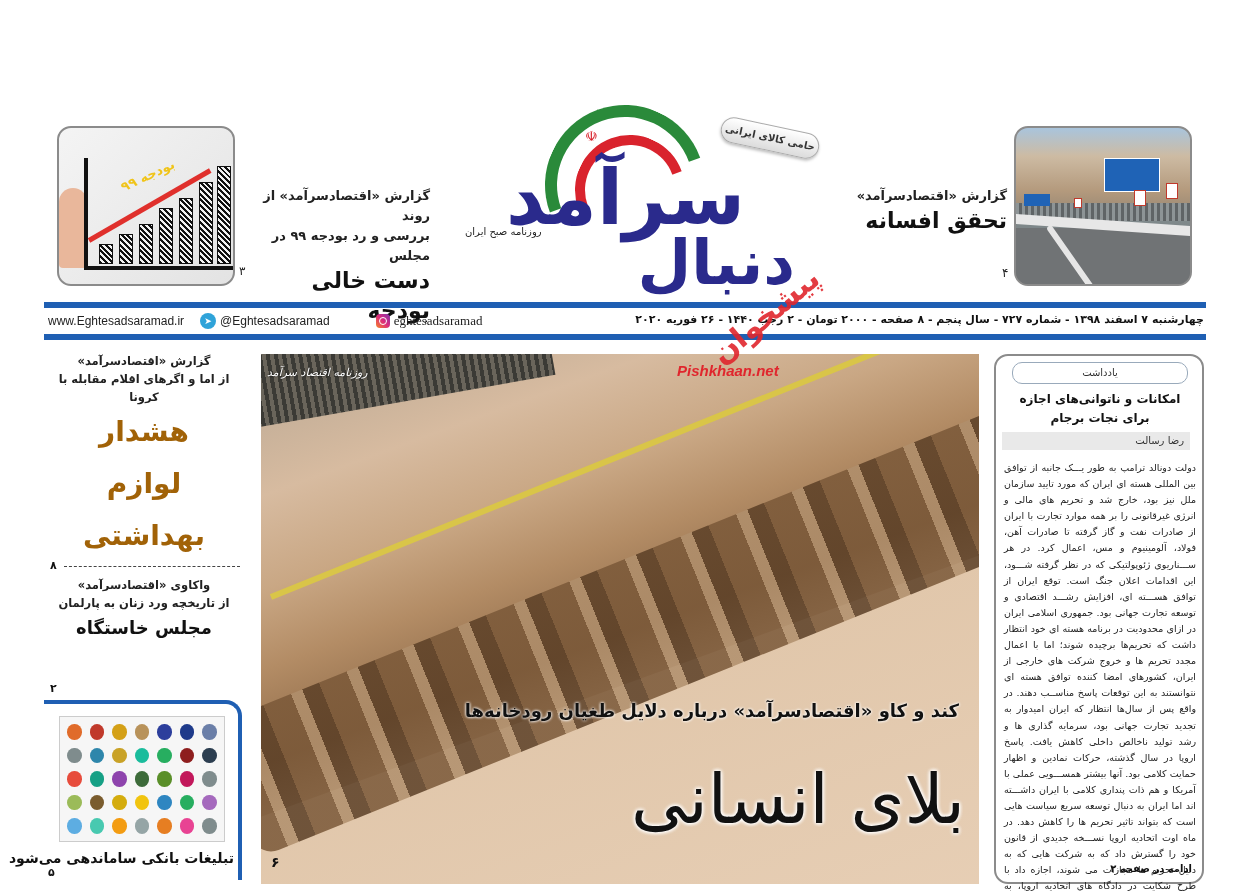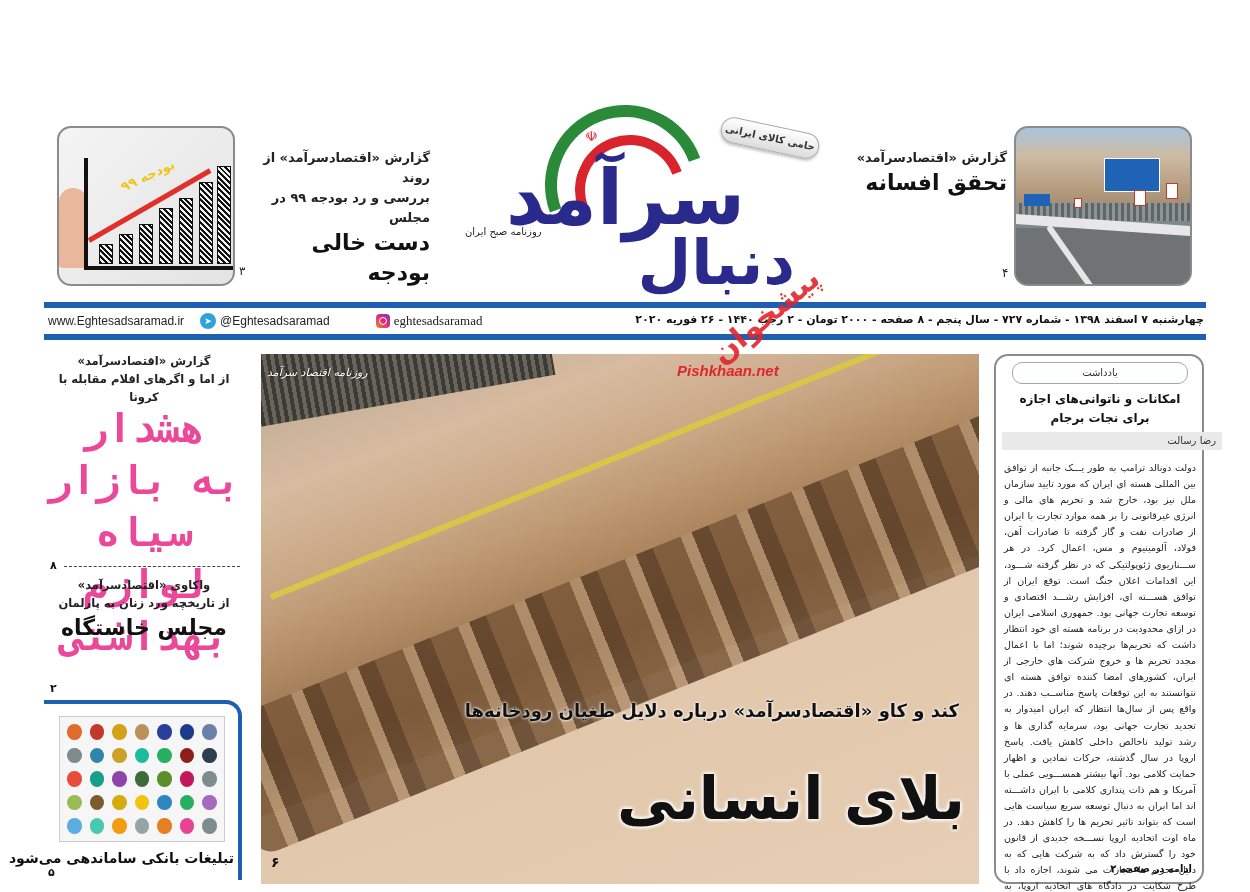--- a/index.html
+++ b/index.html
@@ -3,21 +3,21 @@
 <meta charset="utf-8">
 <style>
   * { box-sizing: border-box; margin: 0; padding: 0; }
   html, body { width: 1250px; height: 892px; background: #ffffff; overflow: hidden; }
   body { position: relative; font-family: "DejaVu Sans", sans-serif; color: #111; }
 
   
   .teaser-img {
     position: absolute; border: 2px solid #8b8b8b; border-radius: 14px; overflow: hidden;
   }
-  .teaser-text { position: absolute; direction: rtl; text-align: right; }
+  .teaser-text { position: absolute; direction: rtl; text-align: right; margin-top: 38px; }
   .kicker { font-size: 13px; font-weight: bold; color: #222; line-height: 20px; }
   .big-head { font-size: 22px; font-weight: bold; color: #111; line-height: 30px; }
   .pg { position: absolute; font-size: 12px; color: #222; }
 
   
   .highway { left: 1014px; top: 126px; width: 178px; height: 160px;
     background: linear-gradient(180deg, #a9c4dc 0%, #cdbba3 18%, #b49a7d 40%, #9d8b76 52%, #808a8c 58%, #6f7274 100%); }
   .highway .rail { position:absolute; left:0; right:0; top:75px; height:18px;
     background: repeating-linear-gradient(90deg,#8d9496 0 3px,#5f6466 3px 6px); }
   .highway .snow { position:absolute; left:0; right:0; top:92px; height:10px; background:#e7e7e7; transform: skewY(4deg); }
@@ -66,37 +66,37 @@
   
   .main-photo { position:absolute; left:261px; top:354px; width:718px; height:530px; overflow:hidden;
     background: linear-gradient(160deg,#b8a793 0%, #d7bba0 18%, #c9a784 30%, #b38c65 40%, #8f6b49 52%, #d9bb9d 62%, #e4cbb1 80%, #dcc3a8 100%); }
   .main-photo .mesh { position:absolute; left:-40px; top:-30px; width:330px; height:80px; background: repeating-linear-gradient(90deg,#3b3a35 0 4px,#6a655b 4px 8px); transform: rotate(-10deg); }
   .main-photo .falls { position:absolute; left:-60px; top:200px; width:900px; height:140px;
     background: repeating-linear-gradient(90deg,#7a5838 0 30px,#b08f6c 30px 42px,#5b3f26 42px 60px); transform: rotate(-22deg); opacity:.85; border-radius: 20px; }
   .main-photo .rail { position:absolute; left:10px; top:240px; width:760px; height:6px; background:#d9c548; transform: rotate(-22deg); transform-origin:left; }
   .main-photo .water { position:absolute; left:-100px; top:330px; width:1000px; height:400px; background: linear-gradient(180deg,#e1c7ab,#e8d0b7); transform: rotate(-20deg); }
   .photo-credit { position:absolute; left:6px; top:12px; font-size:11px; color:#fff; direction: rtl; font-style: italic; text-shadow: 0 0 2px #000; }
   .photo-kicker { position:absolute; right:20px; top:346px; font-size:18px; font-weight:bold; color:#111; direction: rtl; text-shadow: 0 0 3px #fff, 0 0 3px #fff; }
-  .photo-head { position:absolute; right:14px; top:390px; font-size:59px; font-weight:bold; color:#111; direction: rtl; line-height: 110px;
+  .photo-head { position:absolute; right:14px; top:390px; font-size:69px; font-weight:normal; color:#111; direction: rtl; line-height: 110px;
     text-shadow: 0 0 4px #fff, 0 0 4px #fff, 0 0 4px #fff; letter-spacing: -3px; }
   .photo-page { position:absolute; left:10px; bottom:14px; font-size:14px; font-weight:bold; color:#111; }
 
   
   .editorial { position:absolute; left:994px; top:354px; width:210px; height:530px; border:2px solid #8b8b8b; border-radius: 14px; direction: rtl; }
   .ed-tag { position:absolute; left:16px; top:6px; width:176px; height:22px; border:1px solid #9ab; border-radius: 10px; text-align:center; font-size:10px; line-height:20px; color:#333; }
   .ed-title { position:absolute; left:6px; top:34px; width:196px; text-align:center; font-size:12px; font-weight:bold; line-height:19px; color:#111; }
-  .ed-author { position:absolute; left:6px; top:76px; width:220px; height:18px; background:#e9e9e9; font-size:10px; line-height:18px; padding-right:6px; color:#333; }
+  .ed-author { position:absolute; left:6px; top:76px; width:188px; height:18px; background:#e9e9e9; font-size:10px; line-height:18px; padding-right:6px; color:#333; }
   .ed-body { position:absolute; left:8px; top:104px; width:192px; font-size:9.5px; line-height:16.1px; text-align: justify; color:#222; }
   .ed-more { position:absolute; right:10px; bottom:8px; font-size:10px; font-weight:bold; color:#111; }
 
   
   .lcol { position:absolute; left:44px; width:200px; direction: rtl; text-align:center; }
   .lcol .k { font-size:11.5px; font-weight:bold; line-height:18px; color:#222; }
-  .lcol .h1 { font-size:40px; font-weight:bold; line-height:52px; color:#ec4899; letter-spacing:-1px;font-family:Liberation Mono, monospace; }
-  .lcol .h2 { font-size:22px; font-weight:bold; line-height:32px; color:#111; letter-spacing:-1px; }
+  .lcol .h1 { font-size:28px; font-weight:bold; line-height:52px; color:#a16207; letter-spacing:-1px; }
+  .lcol .h2 { font-size:18px; font-weight:bold; line-height:32px; color:#111; letter-spacing:-1px; }
   .dash-sep { position:absolute; left:64px; top:566px; width:176px; border-top:1px dashed #444; }
   .lpg { position:absolute; font-size:11px; font-weight:bold; color:#111; }
 
   .ad-box { position:absolute; left:44px; top:700px; width:198px; height:180px; border-top:4px solid #1f5fb3; border-right:4px solid #1f5fb3; border-top-right-radius: 16px; }
   .ad-img { position:absolute; left:15px; top:12px; width:166px; height:126px; border:1px solid #ccc; background:#f6f6f6; display:grid; grid-template-columns: repeat(7, 1fr); grid-template-rows: repeat(5, 1fr); gap:2px; padding:4px; }
   .ad-img span { display:block; border-radius:50%; margin:3px; }
   .ad-caption { position:absolute; right:4px; top:146px; font-size:14px; font-weight:bold; color:#111; direction: rtl; white-space: nowrap; }
 </style>
 </head>
 <body>
@@ -187,21 +187,20 @@
   </div>
   <div class="ed-author">رضا رسالت</div>
   <div class="ed-body">دولت دونالد ترامپ به طور یـــک جانبه از توافق بین المللی هسته ای ایران که مورد تایید سازمان ملل نیز بود، خارج شد و تحریم های مالی و انرژی غیرقانونی را بر همه موارد تجارت با ایران از صادرات نفت و گاز گرفته تا صادرات آهن، فولاد، آلومینیوم و مس، اعمال کرد. در هر ســـناریوی ژئوپولتیکی که در نظر گرفته شـــود، این اقدامات اعلان جنگ است. توقع ایران از توافق هســـته ای، افزایش رشـــد اقتصادی و توسعه تجارت جهانی بود. جمهوری اسلامی ایران در ازای محدودیت در برنامه هسته ای خود انتظار داشت که تحریم‌ها برچیده شوند؛ اما با اعمال مجدد تحریم ها و خروج شرکت های خارجی از ایران، کشورهای امضا کننده توافق هسته ای نتوانستند به این توقعات پاسخ مناســب دهند. در واقع پس از سال‌ها انتظار که ایران امیدوار به تجدید تجارت جهانی بود، سرمایه گذاری ها و رشد تولید ناخالص داخلی کاهش یافت. پاسخ اروپا در سال گذشته، حرکات نمادین و اظهار حمایت کلامی بود. آنها بیشتر همســـویی عملی با آمریکا و هم ذات پنداری کلامی با ایران داشـــته اند اما ایران به دنبال توسعه سریع سیاست هایی است که بتواند تاثیر تحریم ها را کاهش دهد. در ماه اوت اتحادیه اروپا نســـخه جدیدی از قانون خود را گسترش داد که به شرکت هایی که به دلیل تحریم ها مجازات می شوند، اجازه داد با طرح شکایت در دادگاه های اتحادیه اروپا، به دنبال جبران خسارت باشند...</div>
   <div class="ed-more">ادامه در صفحه ۲</div>
 </div>
 
 <div class="lcol" style="top:352px;">
   <div class="k">گزارش «اقتصادسرآمد»</div>
   <div class="k">از اما و اگرهای اقلام مقابله با کرونا</div>
   <div class="h1">هشدار</div>
-  <div class="h1">به بازار سیاه</div>
   <div class="h1">لوازم بهداشتی</div>
 </div>
 <div class="lpg" style="left:50px; top:559px;">۸</div>
 <div class="dash-sep"></div>
 
 <div class="lcol" style="top:576px;">
   <div class="k">واکاوی «اقتصادسرآمد»</div>
   <div class="k">از تاریخچه ورد زنان به پارلمان</div>
   <div class="h2">مجلس خاستگاه</div>
 </div>

